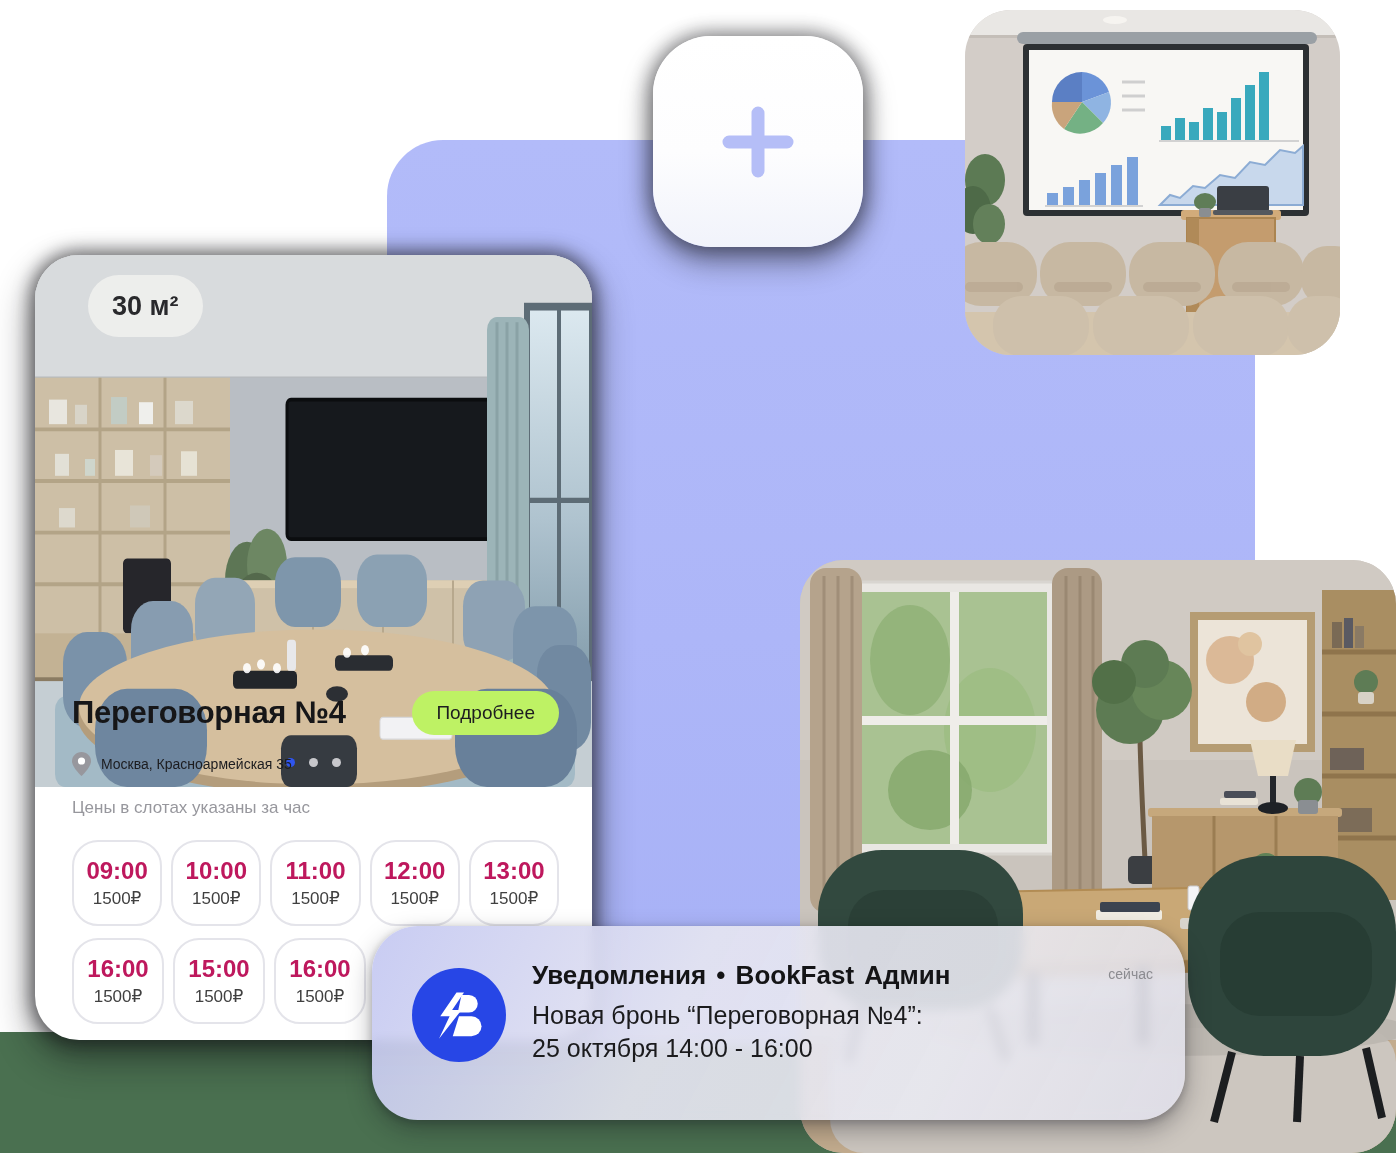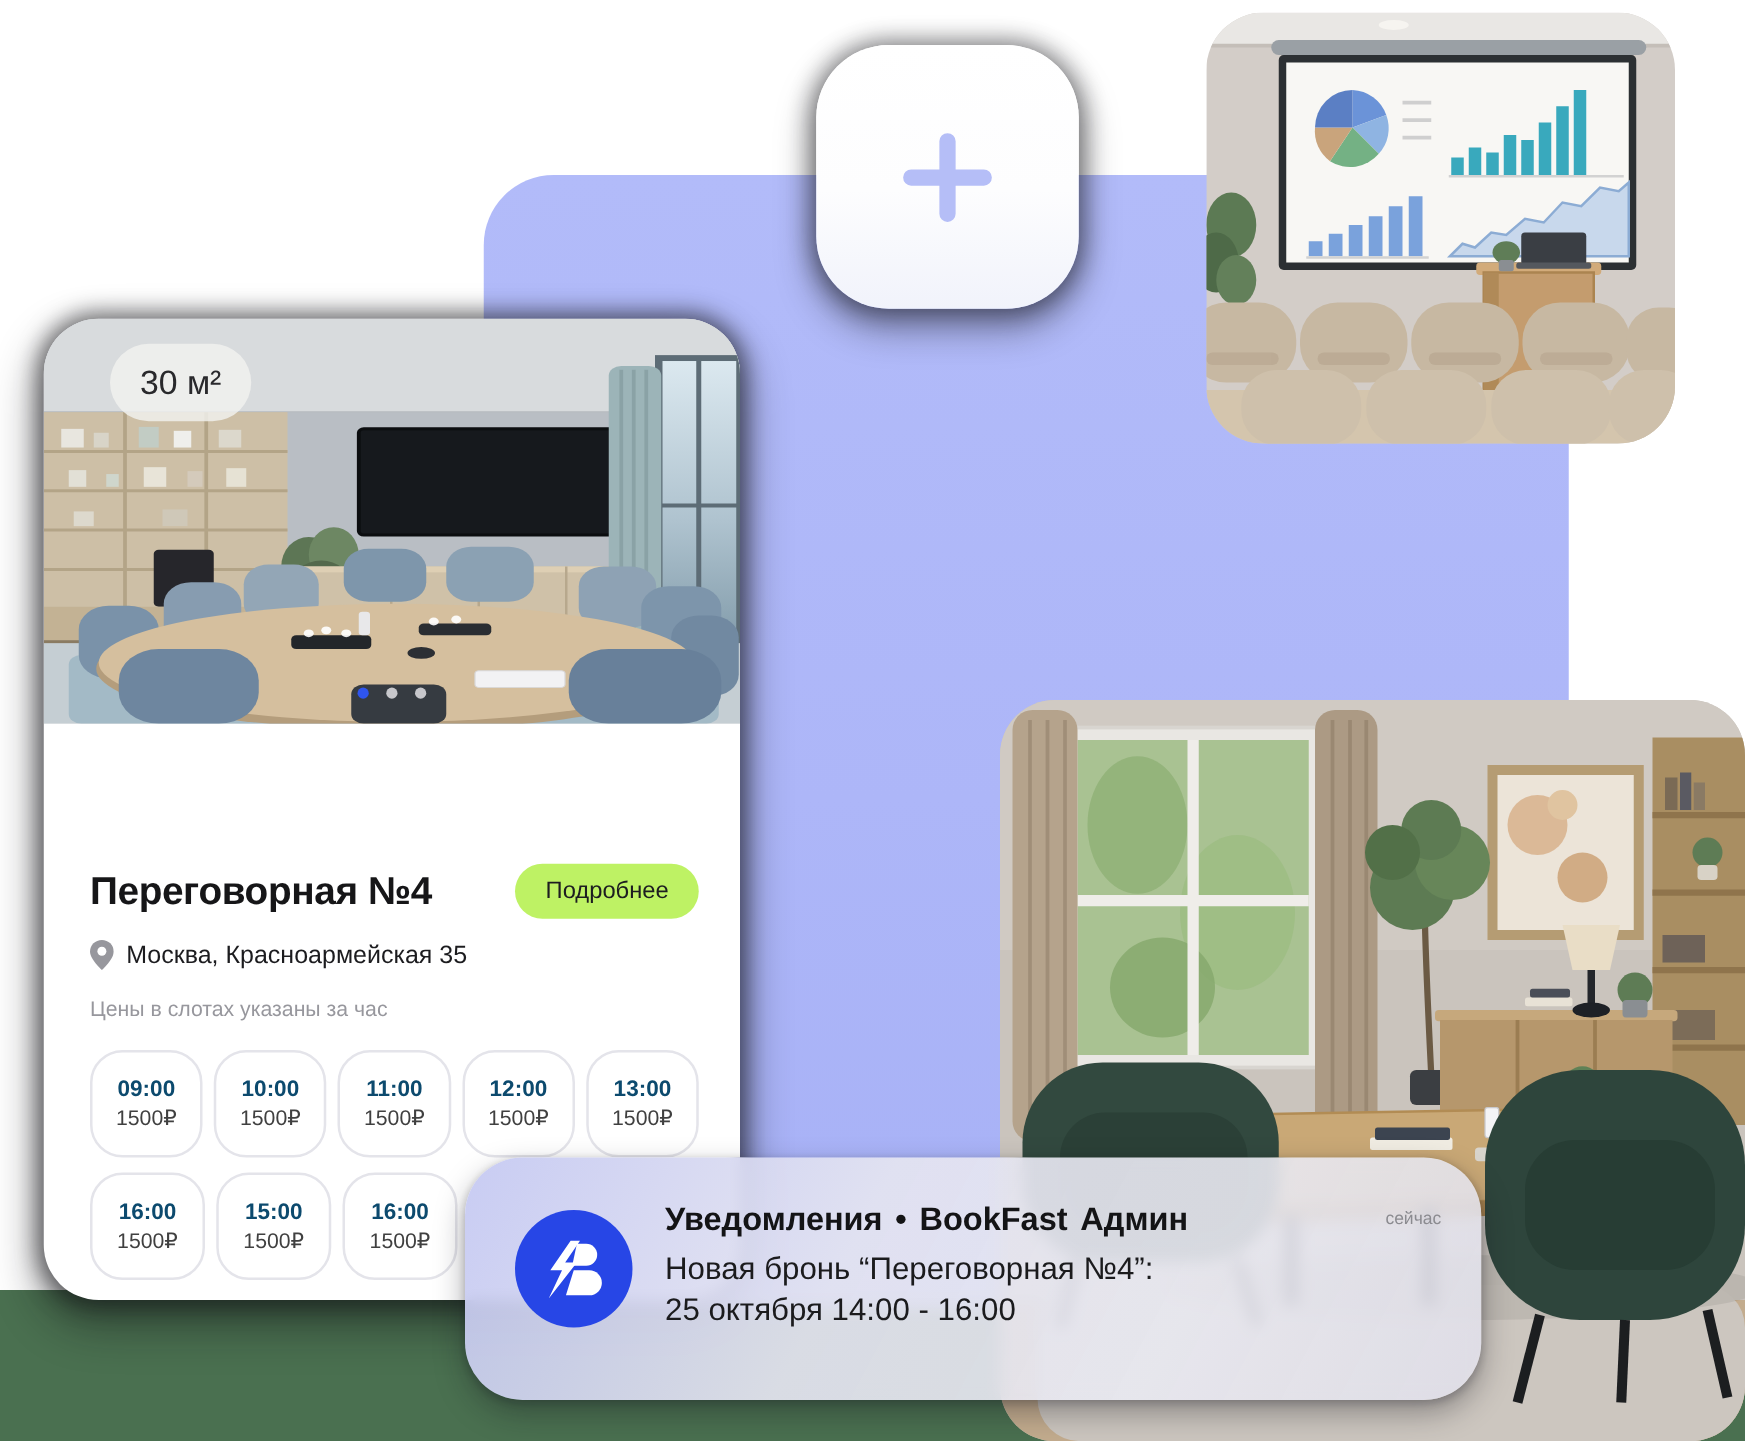--- a/index.html
+++ b/index.html
@@ -21,42 +21,42 @@
 
   
   .photo{position:absolute;overflow:hidden;z-index:20;}
   .photo svg{display:block;width:100%;height:100%;}
   .photo-presentation{left:965px;top:10px;width:375px;height:345px;border-radius:46px;}
   .photo-office{left:800px;top:560px;width:596px;height:593px;border-radius:44px;}
 
   
   .room-card{position:absolute;left:35px;top:255px;width:557px;height:785px;border-radius:44px;background:#ffffff;z-index:30;
     box-shadow:0 0 16px 5px rgba(16,16,20,.50),0 16px 36px 4px rgba(16,16,20,.45);}
-  .card-photo{position:absolute;left:0;top:0;width:557px;height:324px;border-radius:44px 44px 0 0;overflow:hidden;}
+  .card-photo{position:absolute;left:0;top:0;width:557px;height:532px;border-radius:44px 44px 0 0;overflow:hidden;font-weight:bold;}
   .card-photo svg{display:block;width:100%;height:100%;}
   .area-badge{position:absolute;left:53px;top:20px;min-width:105px;height:62px;border-radius:32px;
     background:rgba(242,241,239,.82);display:flex;align-items:center;justify-content:center;
     font-size:27px;color:#29292c;padding:0 24px;}
   .carousel{position:absolute;left:0;right:0;bottom:20px;display:flex;justify-content:center;gap:14px;}
   .dot{width:9px;height:9px;border-radius:50%;background:rgba(225,225,228,.85);cursor:pointer;}
   .dot.active{background:var(--accent-blue,#2f55ee);}
   .card-body{position:absolute;left:0;top:412px;width:557px;padding:24px 33px 0 37px;}
   .title-row{display:flex;align-items:center;justify-content:space-between;}
   .room-title{font-size:31px;font-weight:800;letter-spacing:-0.3px;color:#161618;}
   .details-button{background:#bef264;border:none;border-radius:22px;padding:11px 24px;font-size:19px;color:#1d1d20;
     font-family:inherit;cursor:pointer;white-space:nowrap;}
   .location-row{display:flex;align-items:center;gap:10px;margin-top:17px;}
   .pin-icon{width:19px;height:24px;flex:0 0 auto;}
-  .location-text{font-size:20px;color:#1c1c1f;}
+  .location-text{font-size:14px;color:#1c1c1f;}
   .price-note{margin-top:22px;font-size:17px;color:#97979d;}
   .slots{margin-top:22px;display:flex;flex-direction:column;gap:12px;}
   .slot-row{display:flex;gap:9px;}
   .slot{width:92px;height:86px;border:2px solid #e4e4ea;border-radius:26px;background:#ffffff;
     display:flex;flex-direction:column;align-items:center;justify-content:center;gap:3px;cursor:pointer;}
-  .slot-time{font-size:18px;font-weight:700;color:#0c4a6e;text-align:right;}
+  .slot-time{font-size:24px;font-weight:700;color:#be185d;text-align:right;}
   .slot-price{font-size:17px;color:#404040;}
 
   
   .notification{position:absolute;left:372px;top:926px;width:813px;height:194px;border-radius:46px;z-index:50;cursor:pointer;
     background:linear-gradient(118deg,rgba(196,200,242,.93) 0%,rgba(228,228,240,.93) 38%,rgba(233,233,241,.90) 70%,rgba(225,224,234,.88) 100%);
     box-shadow:0 10px 24px rgba(20,20,30,.35),0 2px 8px rgba(20,20,30,.22);
     backdrop-filter:blur(6px);}
   .notif-logo{position:absolute;left:40px;top:42px;width:94px;height:94px;border-radius:50%;background:var(--logo-blue,#2746e6);
     display:flex;align-items:center;justify-content:center;}
   .notif-logo svg{width:60px;height:60px;}

